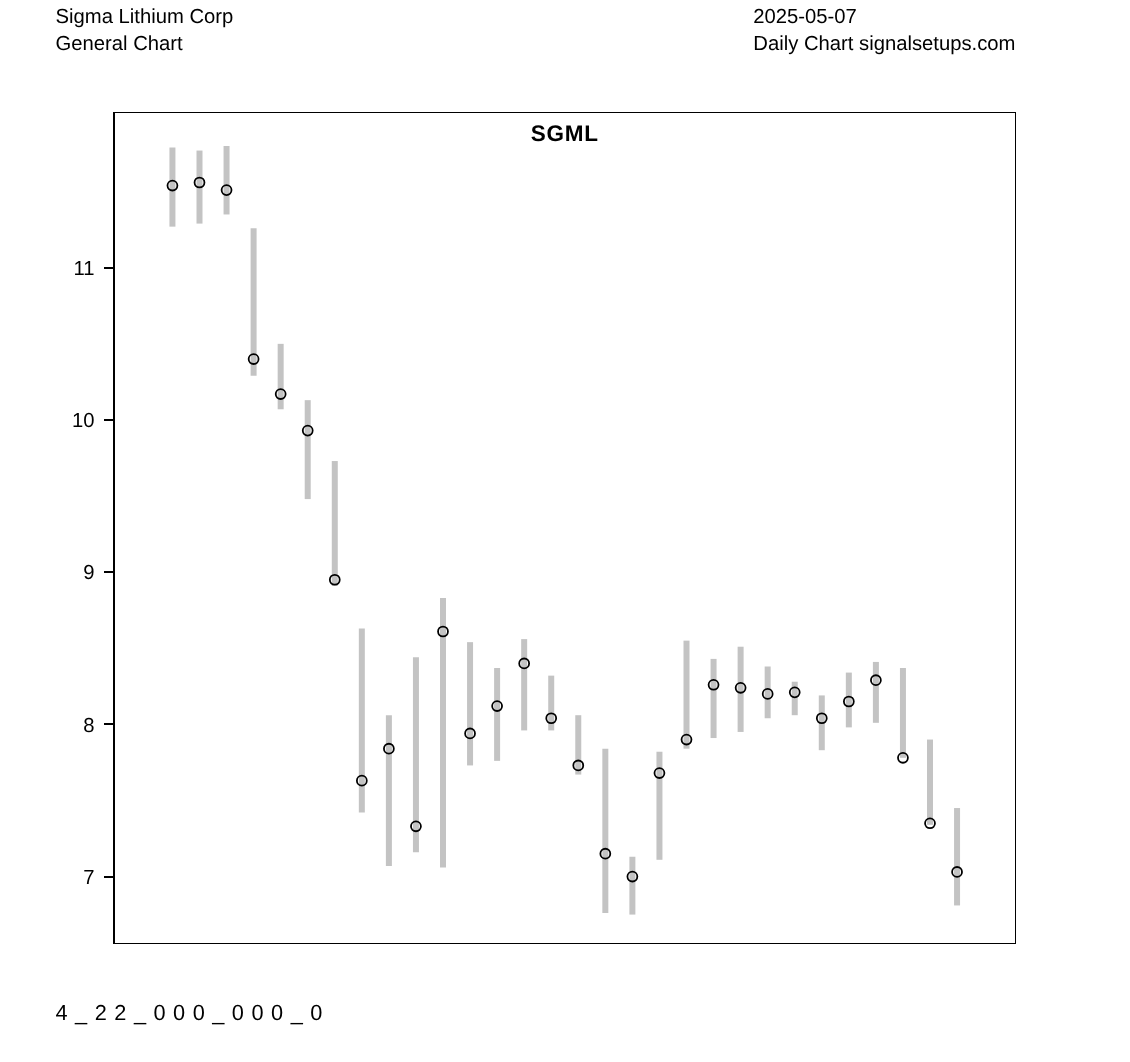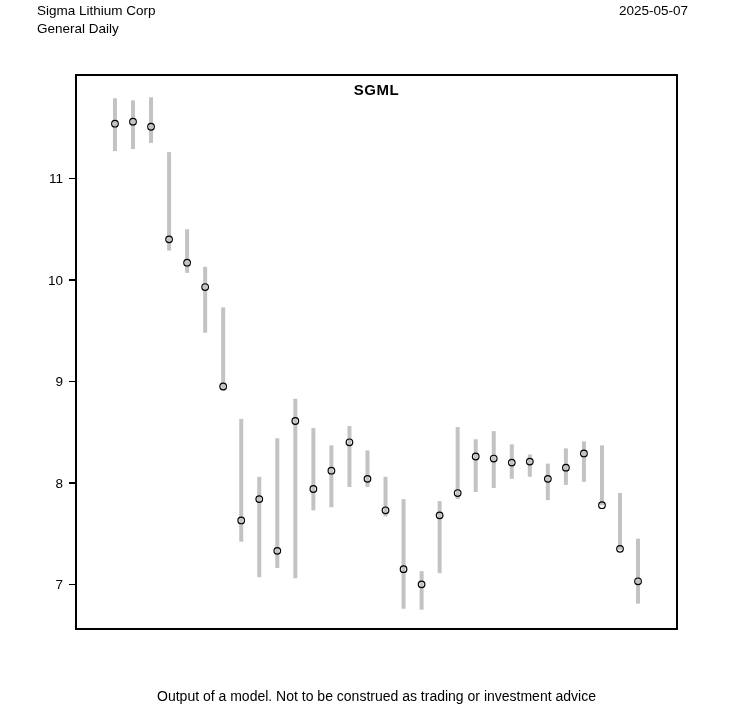--- a/index.html
+++ b/index.html
@@ -19,21 +19,21 @@
   .hdr-left {
     position: absolute;
     left: 37px;
     top: 2px;
     font-size: 13.5px;
     line-height: 18px;
     white-space: nowrap;
   }
   .hdr-right {
     position: absolute;
-    right: 22px;
+    right: 33px;
     top: 2px;
     font-size: 13.5px;
     line-height: 18px;
     white-space: nowrap;
   }
   .chart-title {
     position: absolute;
     left: 76px;
     width: 601px;
     top: 48px;
@@ -66,25 +66,26 @@
     white-space: nowrap;
   }
 </style>
 </head>
 <body>
 
 <div class="page">
 
   <div class="hdr-left">
     <div>Sigma Lithium Corp</div>
-    <div>General Daily</div>
+    <div>General Chart</div>
   </div>
 
   <div class="hdr-right">
     <div>2025-05-07</div>
+    <div>Daily Chart signalsetups.com</div>
   </div>
 
   <div class="chart-title">SGML</div>
 
   <svg id="chart" width="753" height="708" viewBox="0 0 753 708" xmlns="http://www.w3.org/2000/svg">
       <rect x="76" y="75" width="601" height="554" fill="none" stroke="#000000" stroke-width="1.3" shape-rendering="crispEdges"></rect>
       <line x1="69" y1="584.3553113553114" x2="76" y2="584.3553113553114" stroke="#000000" stroke-width="1.3" shape-rendering="crispEdges"></line>
       <text x="63" y="589.1553113553114" text-anchor="end" font-size="13.5" fill="#000000">7</text>
       <line x1="69" y1="482.89010989010984" x2="76" y2="482.89010989010984" stroke="#000000" stroke-width="1.3" shape-rendering="crispEdges"></line>
       <text x="63" y="487.69010989010985" text-anchor="end" font-size="13.5" fill="#000000">8</text>
@@ -149,15 +150,15 @@
       <line x1="583.9279711884755" y1="441.2893772893772" x2="583.9279711884755" y2="481.87545787545787" stroke="#c3c3c3" stroke-width="4" stroke-linecap="butt"></line>
       <circle cx="583.9279711884755" cy="453.4652014652015" r="3.3" fill="none" stroke="#000000" stroke-width="1.2"></circle>
       <line x1="601.9651860744299" y1="445.3479853479854" x2="601.9651860744299" y2="505.21245421245413" stroke="#c3c3c3" stroke-width="4" stroke-linecap="butt"></line>
       <circle cx="601.9651860744299" cy="505.21245421245413" r="3.3" fill="none" stroke="#000000" stroke-width="1.2"></circle>
       <line x1="620.0024009603843" y1="493.03663003662996" x2="620.0024009603843" y2="549.8571428571429" stroke="#c3c3c3" stroke-width="4" stroke-linecap="butt"></line>
       <circle cx="620.0024009603843" cy="548.8424908424909" r="3.3" fill="none" stroke="#000000" stroke-width="1.2"></circle>
       <line x1="638.0396158463386" y1="538.6959706959706" x2="638.0396158463386" y2="603.6336996336996" stroke="#c3c3c3" stroke-width="4" stroke-linecap="butt"></line>
       <circle cx="638.0396158463386" cy="581.3113553113552" r="3.3" fill="none" stroke="#000000" stroke-width="1.2"></circle>
     </svg>
 
-  <div class="footer-disclaimer">Output of a model. Not to be construed as trading or investment advice</div>
+  <div class="footer-code">4_22_000_000_0</div>
 
 </div>
 
 </body></html>

